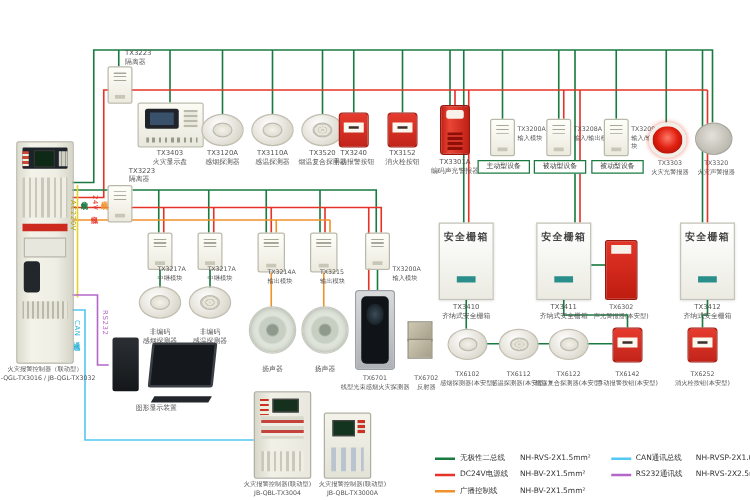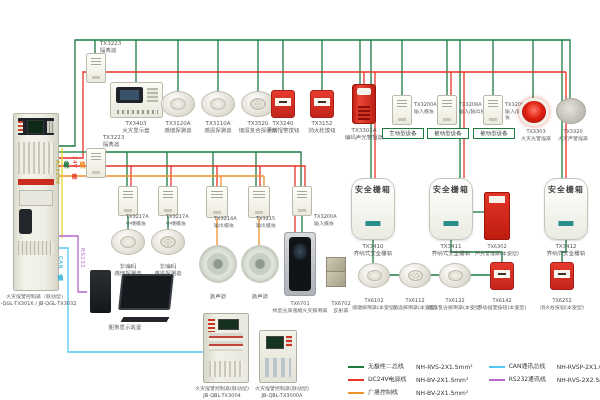--- a/index.html
+++ b/index.html
@@ -27,21 +27,21 @@
   .callpoint::before{content:"";position:absolute;left:15%;right:15%;top:28%;height:30%;background:#fbf7ef;}
   .callpoint::after{content:"";position:absolute;left:32%;right:32%;top:38%;height:10%;background:#3a2f2a;}
   .sounder-tall{background:linear-gradient(90deg,#c02015,#ea4636 30%,#c02015);border:1px solid #98150d;border-radius:3px;}
   .sounder-tall::before{content:"";position:absolute;left:18%;right:18%;top:7%;height:20%;background:#f7f3ea;border-radius:2px;}
   .sounder-tall::after{content:"";position:absolute;left:22%;right:22%;bottom:8%;height:38%;
       background:repeating-linear-gradient(#8e0f08 0 2px,#d23527 2px 4px);}
   .strobe{border-radius:50%;border:3px solid #f0efe8;box-shadow:0 0 4px rgba(224,40,20,.6);
       background:radial-gradient(circle at 50% 42%,#ff7a68,#e01f10 48%,#b5170b 75%);}
   .sounder-gray{border-radius:50%;border:1px solid #a9a79c;
       background:radial-gradient(circle at 45% 40%,#e3e1d9,#b9b7ac 78%);}
-  .barrier{background:linear-gradient(#ffffff,#ebebe2);border:1px solid #c4c4b8;border-radius:12px;
+  .barrier{background:linear-gradient(#ffffff,#ebebe2);border:1px solid #c4c4b8;border-radius:0;
       box-shadow:0 1px 2px rgba(0,0,0,.15);}
   .bx-title{position:absolute;top:9%;width:100%;text-align:center;font-size:8px;font-weight:bold;color:#444;letter-spacing:1px;}
   .bx-logo{position:absolute;bottom:22%;left:50%;transform:translateX(-50%);width:36%;height:5px;background:#2a8f8a;}
   .redbox{background:linear-gradient(#e23527,#bf1c10);border:1px solid #9d150c;border-radius:2px;}
   .redbox::before{content:"";position:absolute;top:6%;left:15%;right:15%;height:16%;background:#f6f2e9;}
   .speaker{border-radius:50%;border:1px solid #c5c9bd;box-shadow:inset 0 0 4px rgba(0,0,0,.25);
       background:radial-gradient(circle,#8f9a8c 0 16%,#c7cec2 22% 40%,#dfe4da 46% 70%,#eef0e8 75%);}
   .beam{background:linear-gradient(#d8dadc,#aeb2b6);border:1px solid #9aa0a6;border-radius:3px;}
   .beam::before{content:"";position:absolute;inset:7% 12%;background:#101418;border-radius:4px;}
   .beam::after{content:"";position:absolute;left:28%;right:28%;top:16%;height:28%;border-radius:50%;

